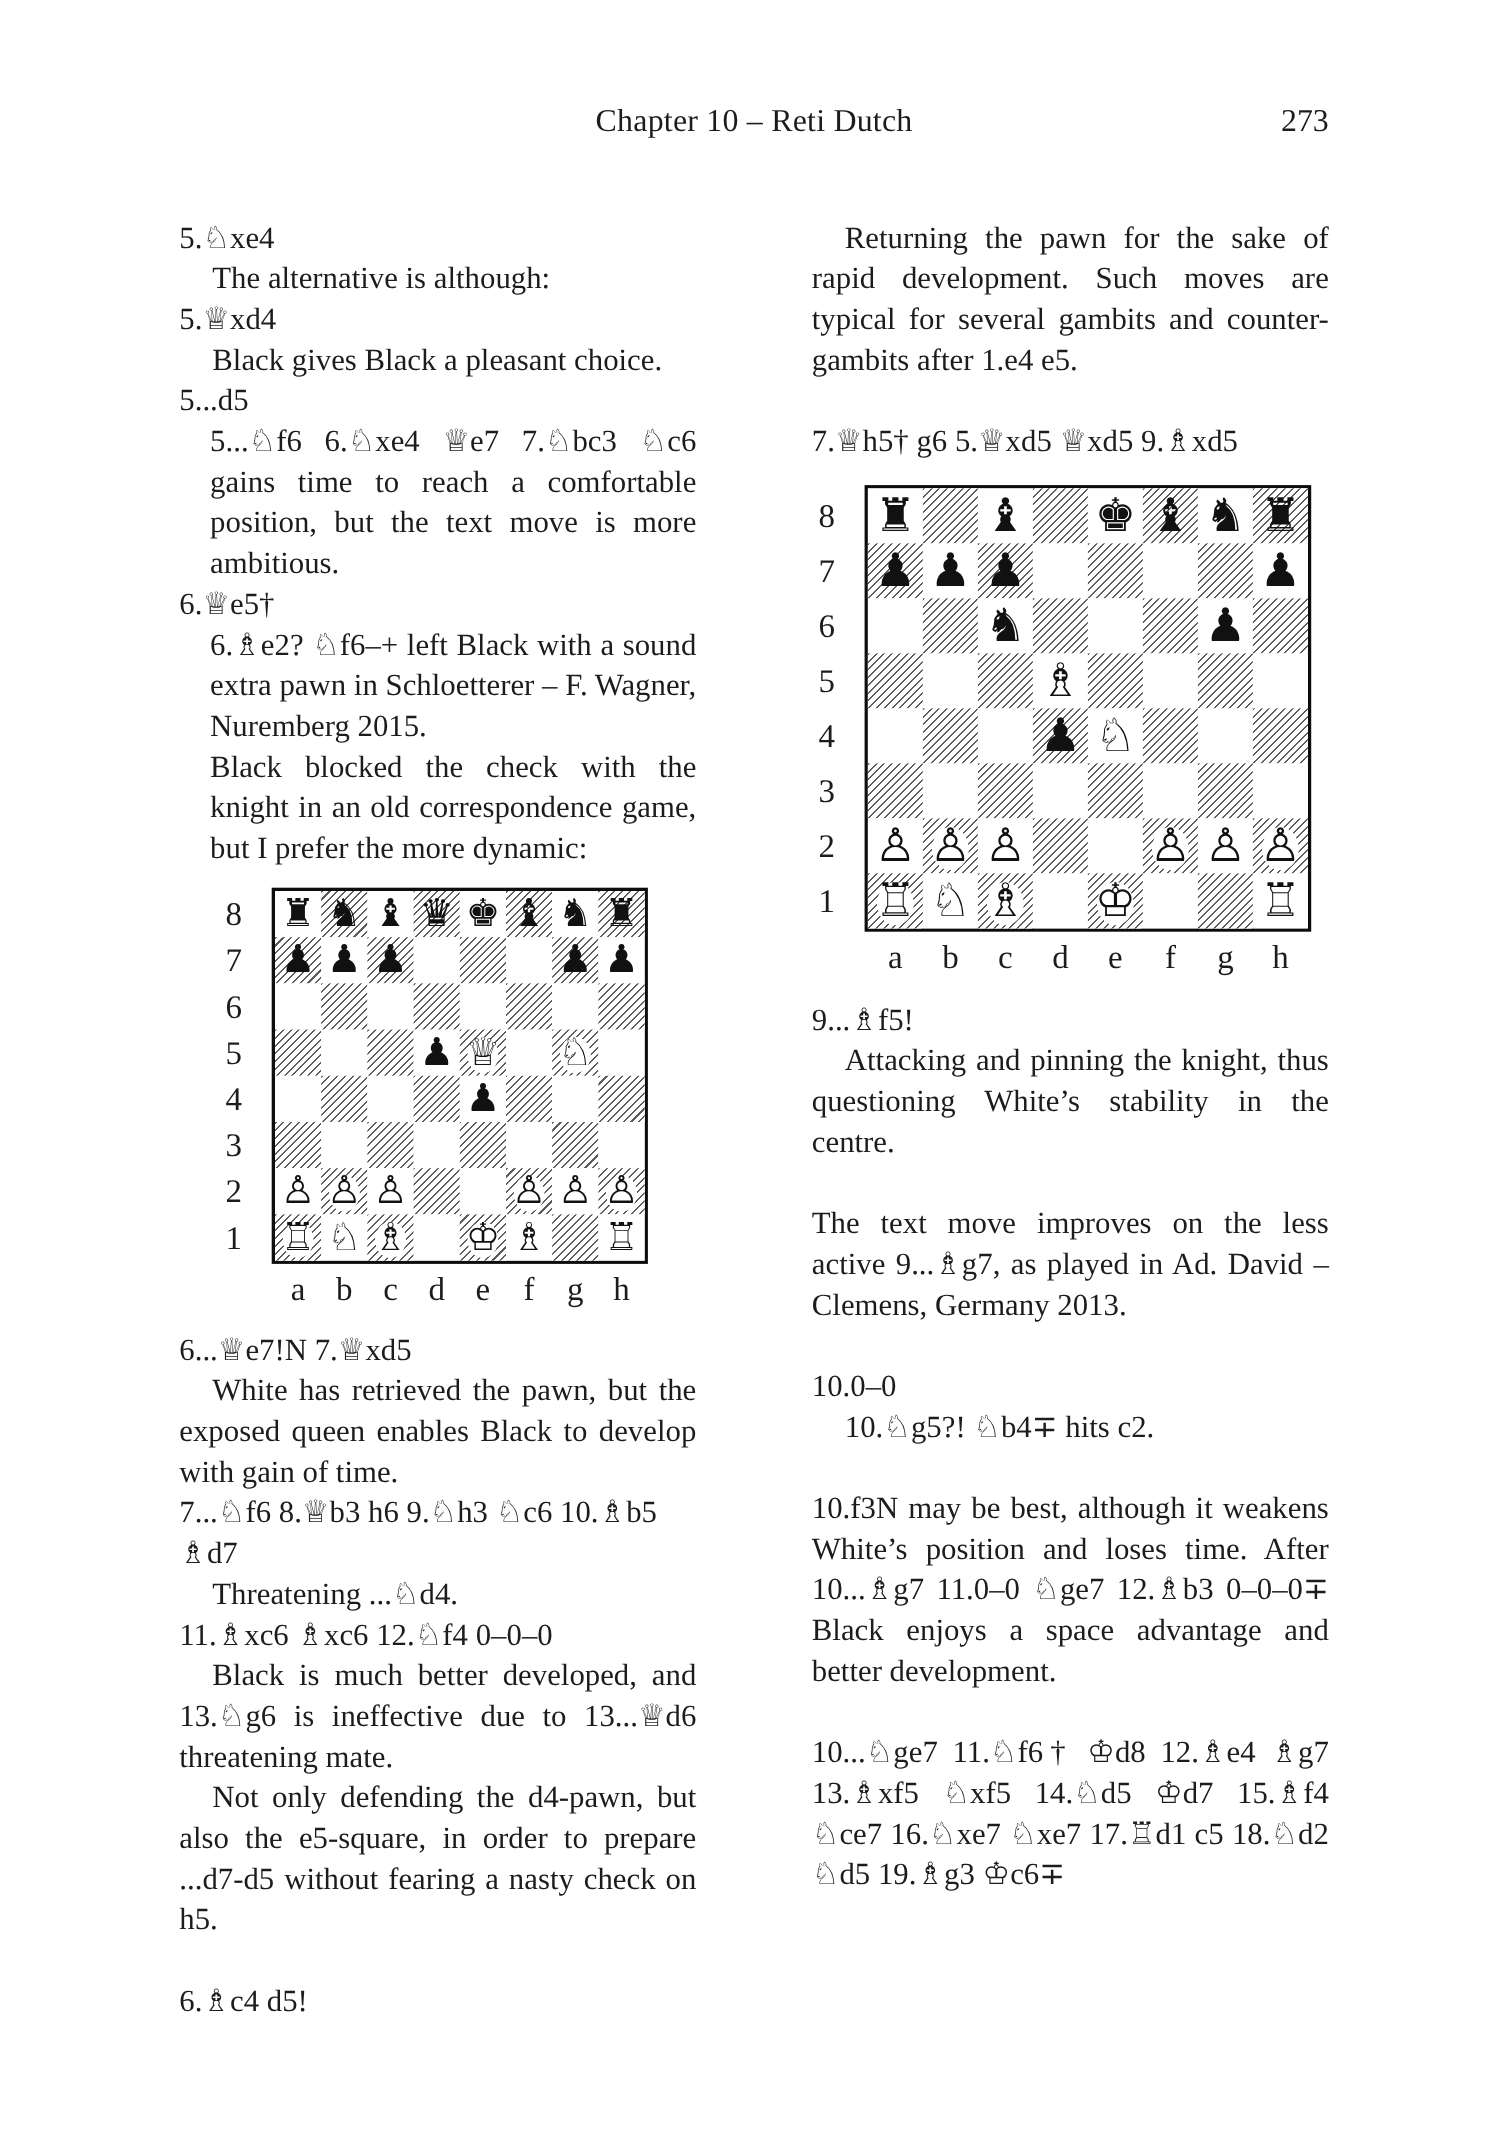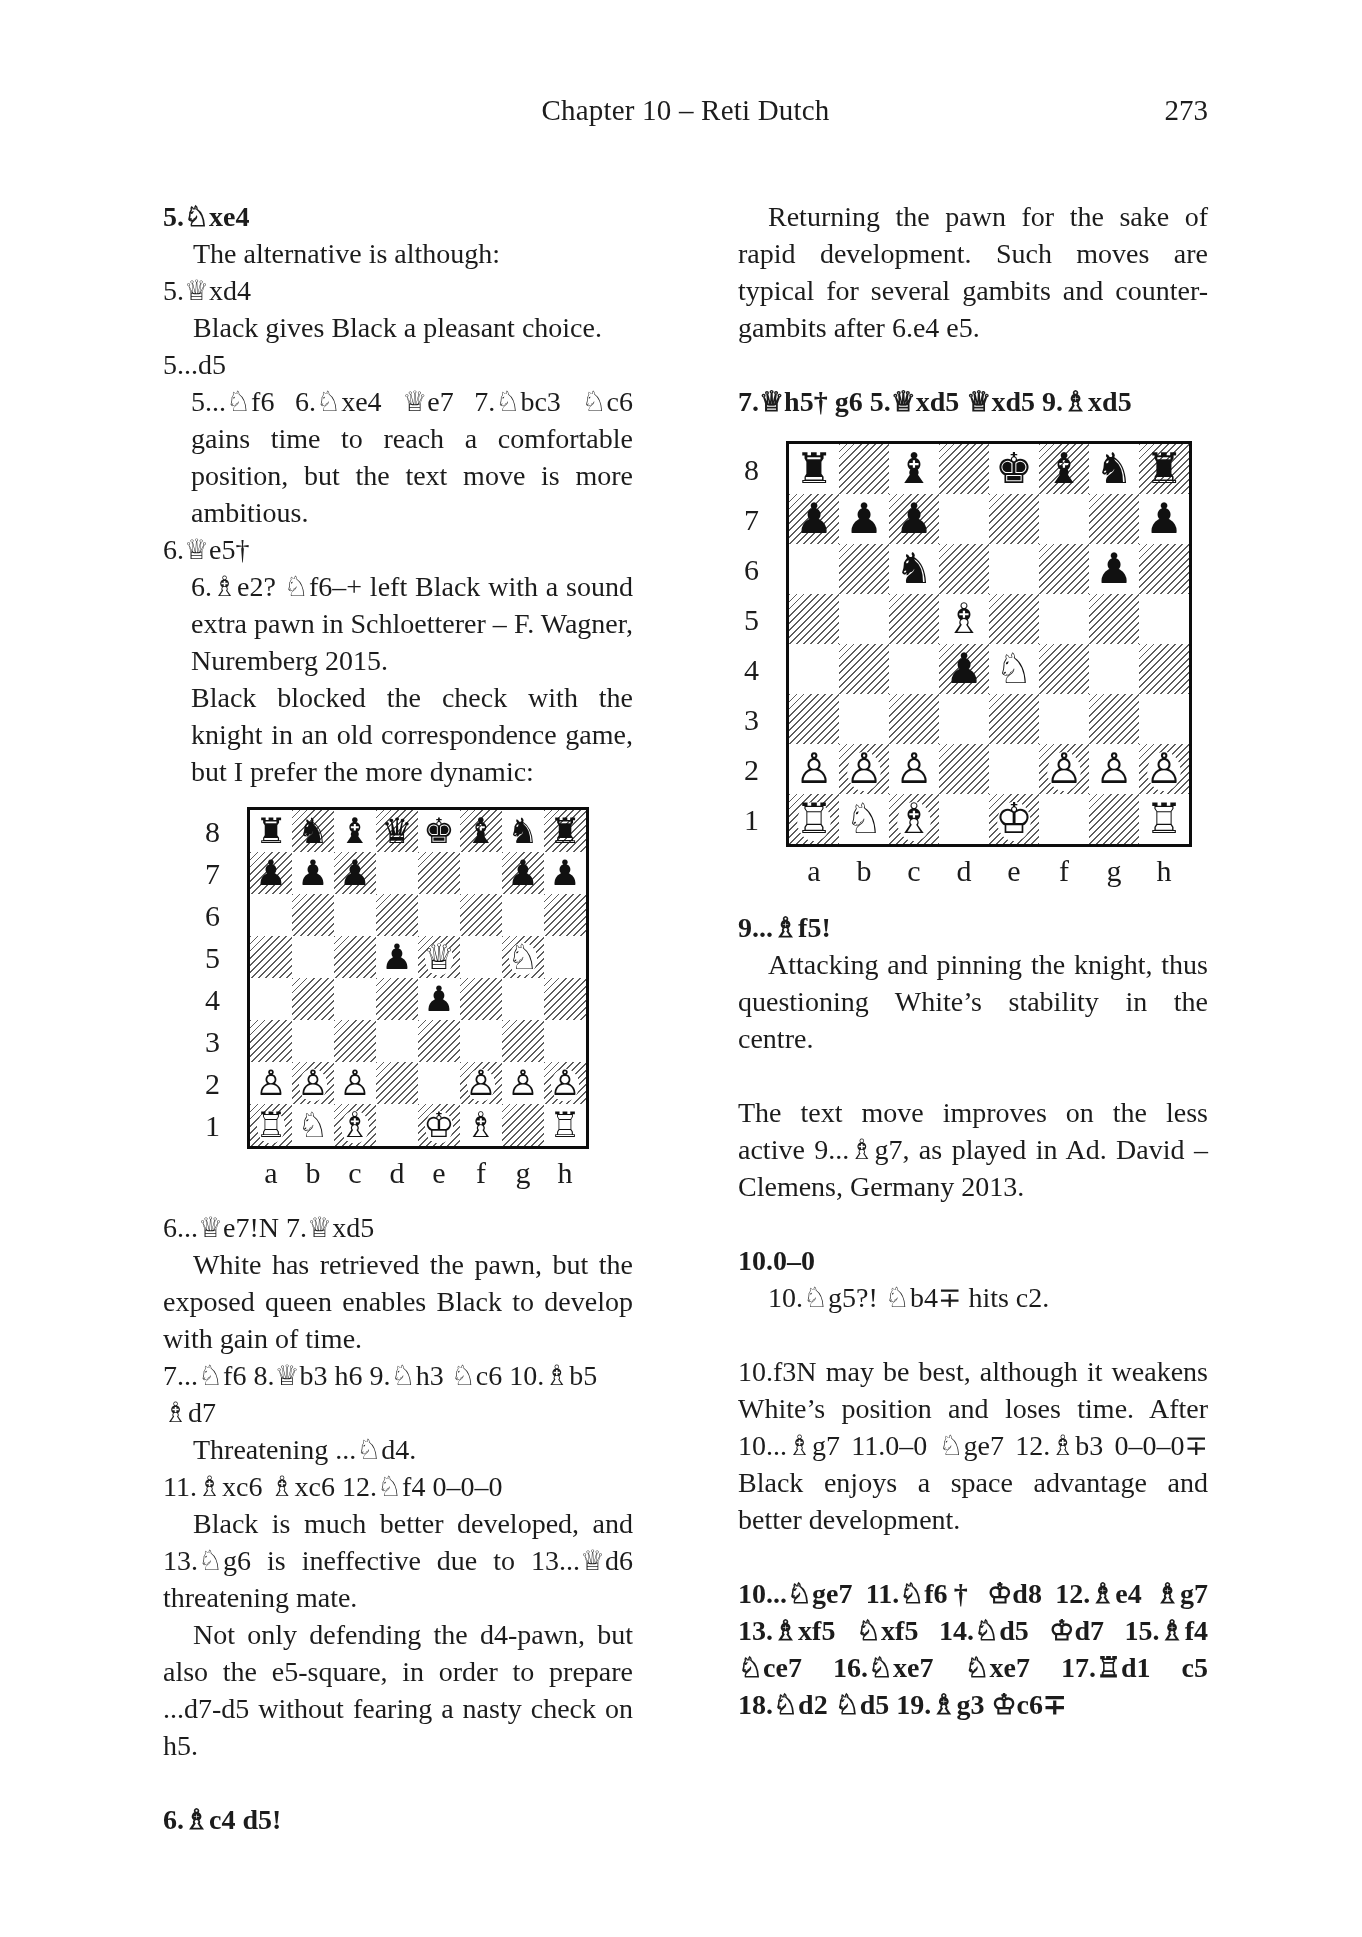--- a/index.html
+++ b/index.html
@@ -20,21 +20,21 @@
     font-size:29px;letter-spacing:.2px;
   }
   .pagenum{position:absolute;right:0;top:0;font-size:29px;}
   .cols{
     position:absolute;top:198px;left:145px;width:1045px;
     display:flex;gap:105px;align-items:flex-start;
   }
   .col{width:470px;}
   p{margin:0;}
   .mv{margin:0;text-align:left;}
-  .b{font-weight:bold;}
+  .b{font-weight:normal;}
   .pfi{text-align:justify;text-indent:30px;}
   .pj{text-align:justify;}
   .cmt{text-align:justify;margin-left:28px;}
   .gap{margin-top:37px;}
   .jmv{text-align:justify;}
 
   
   .diagram{--sq:42px;--pf:35px;}
   .d1{margin:17px 0 14px 42px;}
   .d2{--sq:50px;--pf:42px;margin:21px 0 16px 6px;}
@@ -257,21 +257,21 @@
       <p class="pfi">White has retrieved the pawn, but the exposed queen enables Black to develop with gain of time.</p>
       <p class="mv">7...♘f6 8.♕b3 h6 9.♘h3 ♘c6 10.♗b5 ♗d7</p>
       <p class="pfi">Threatening ...♘d4.</p>
       <p class="mv">11.♗xc6 ♗xc6 12.♘f4 0–0–0</p>
       <p class="pfi">Black is much better developed, and 13.♘g6 is ineffective due to 13...♕d6 threatening mate.</p>
       <p class="pfi">Not only defending the d4-pawn, but also the e5-square, in order to prepare ...d7-d5 without fearing a nasty check on h5.</p>
       <p class="mv b gap">6.♗c4 d5!</p>
     </div>
 
     <div class="col">
-      <p class="pfi">Returning the pawn for the sake of rapid development. Such moves are typical for several gambits and counter-gambits after 6.e4 e5.</p>
+      <p class="pfi">Returning the pawn for the sake of rapid development. Such moves are typical for several gambits and counter-gambits after 1.e4 e5.</p>
       <p class="mv b gap">7.♕h5† g6 5.♕xd5 ♕xd5 9.♗xd5</p>
 
       <div class="diagram d2">
           <div class="dwrap">
             <div class="rlabels">
               <div class="rlab">8</div>
               <div class="rlab">7</div>
               <div class="rlab">6</div>
               <div class="rlab">5</div>
               <div class="rlab">4</div>

